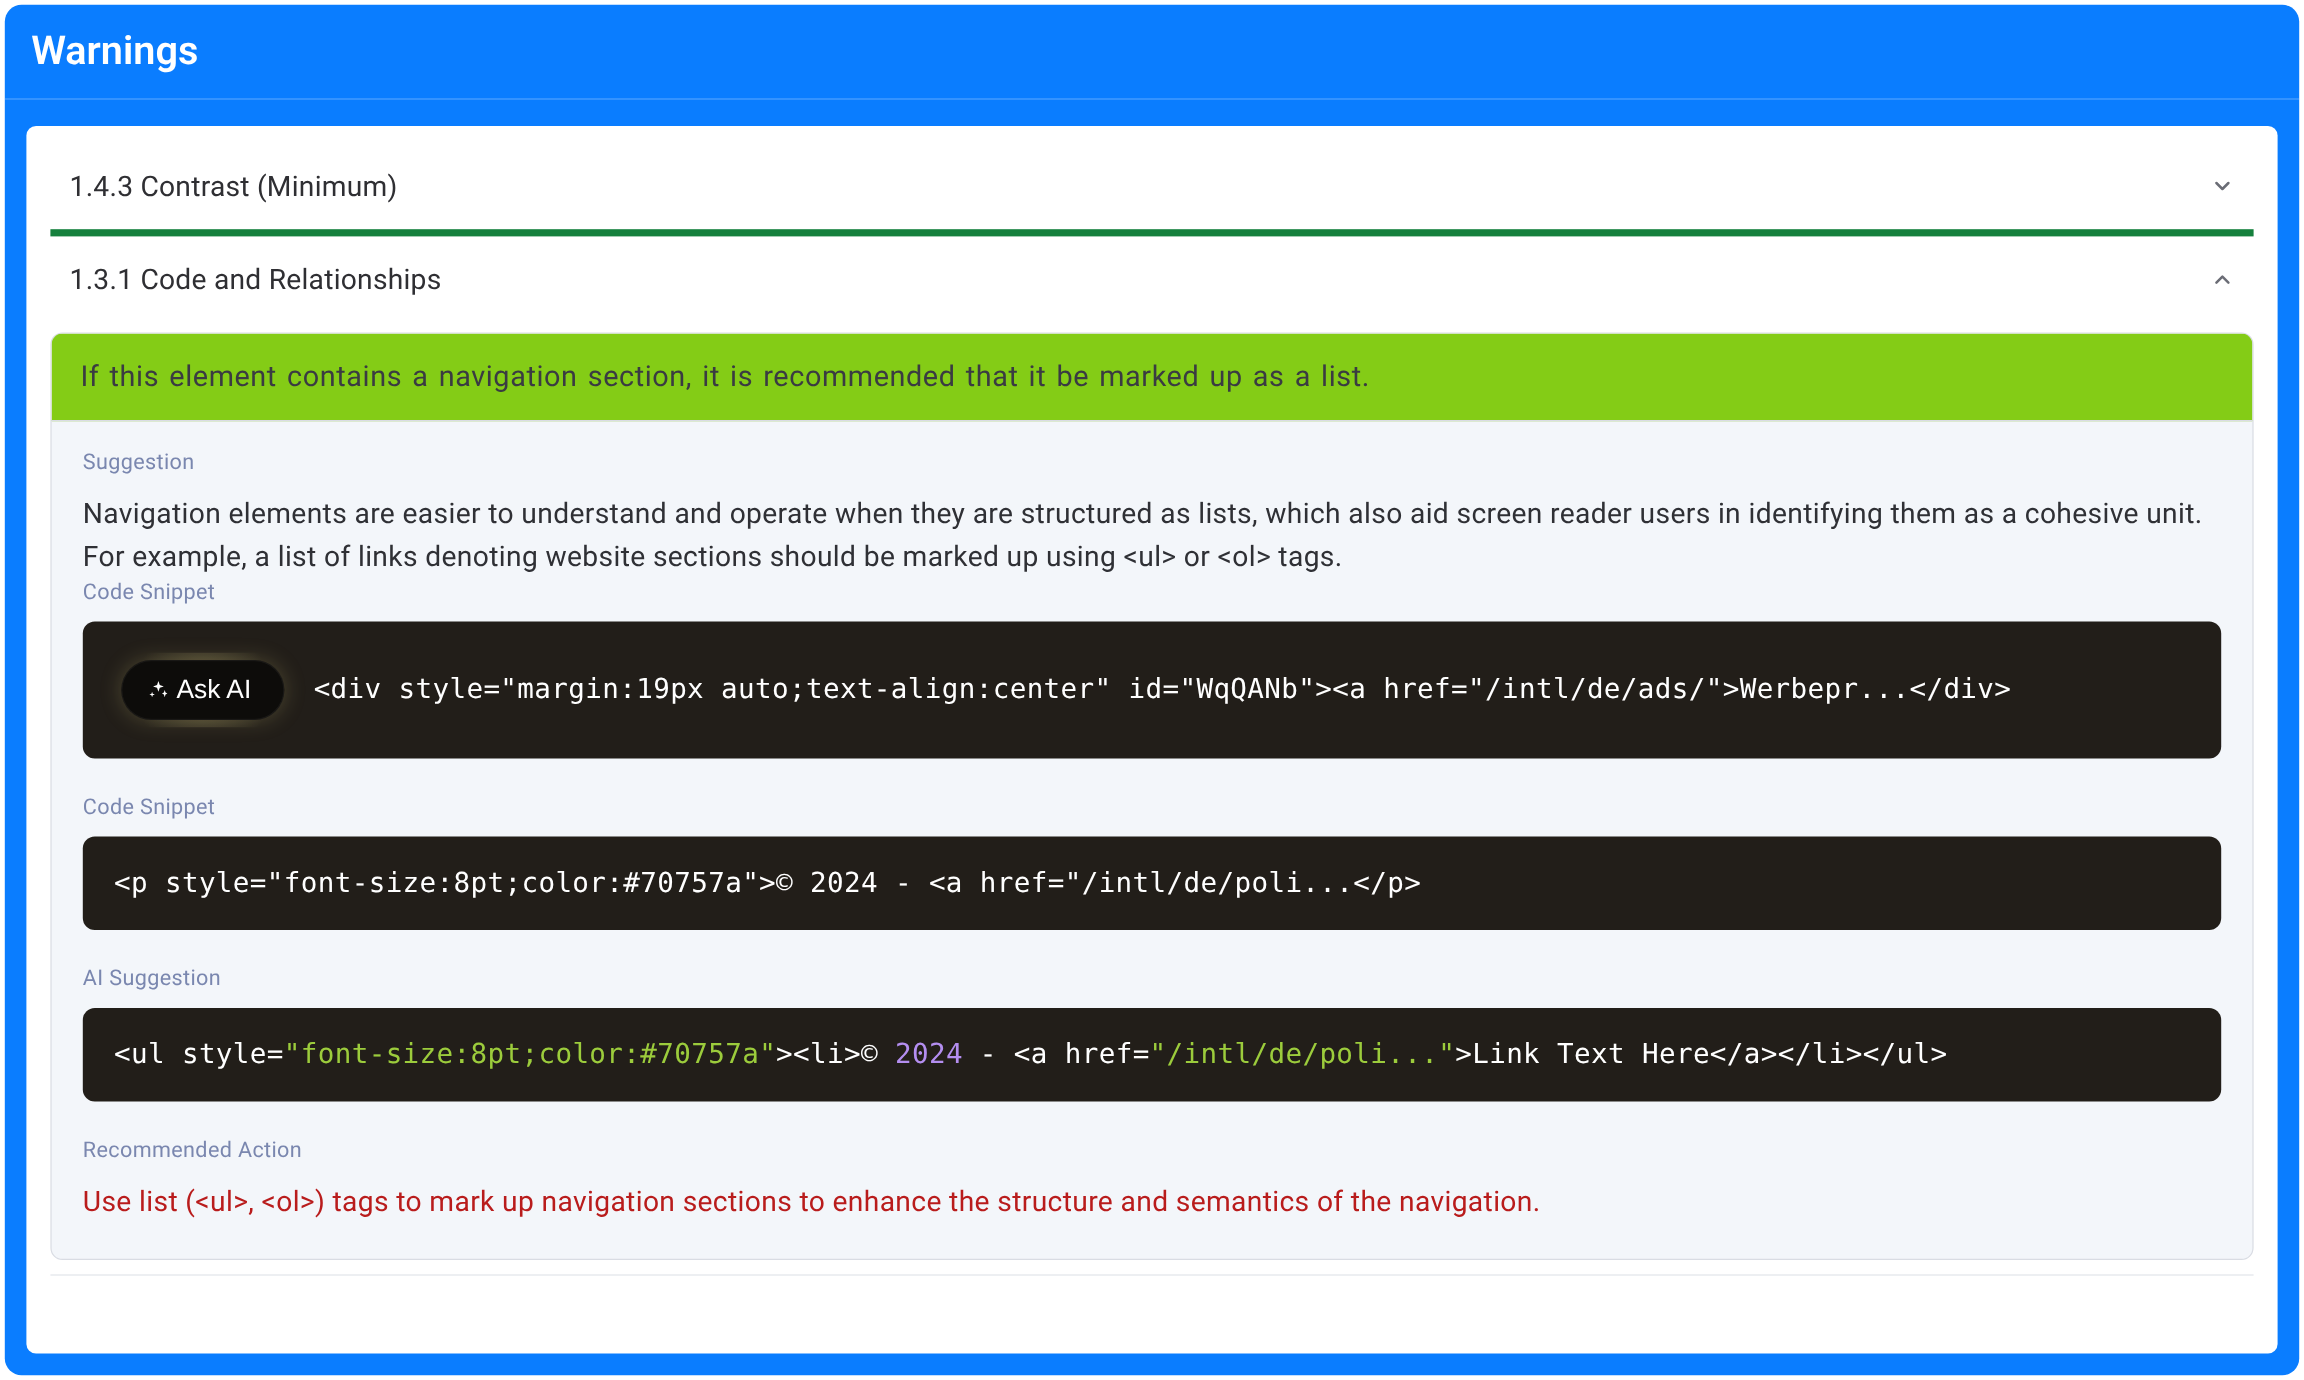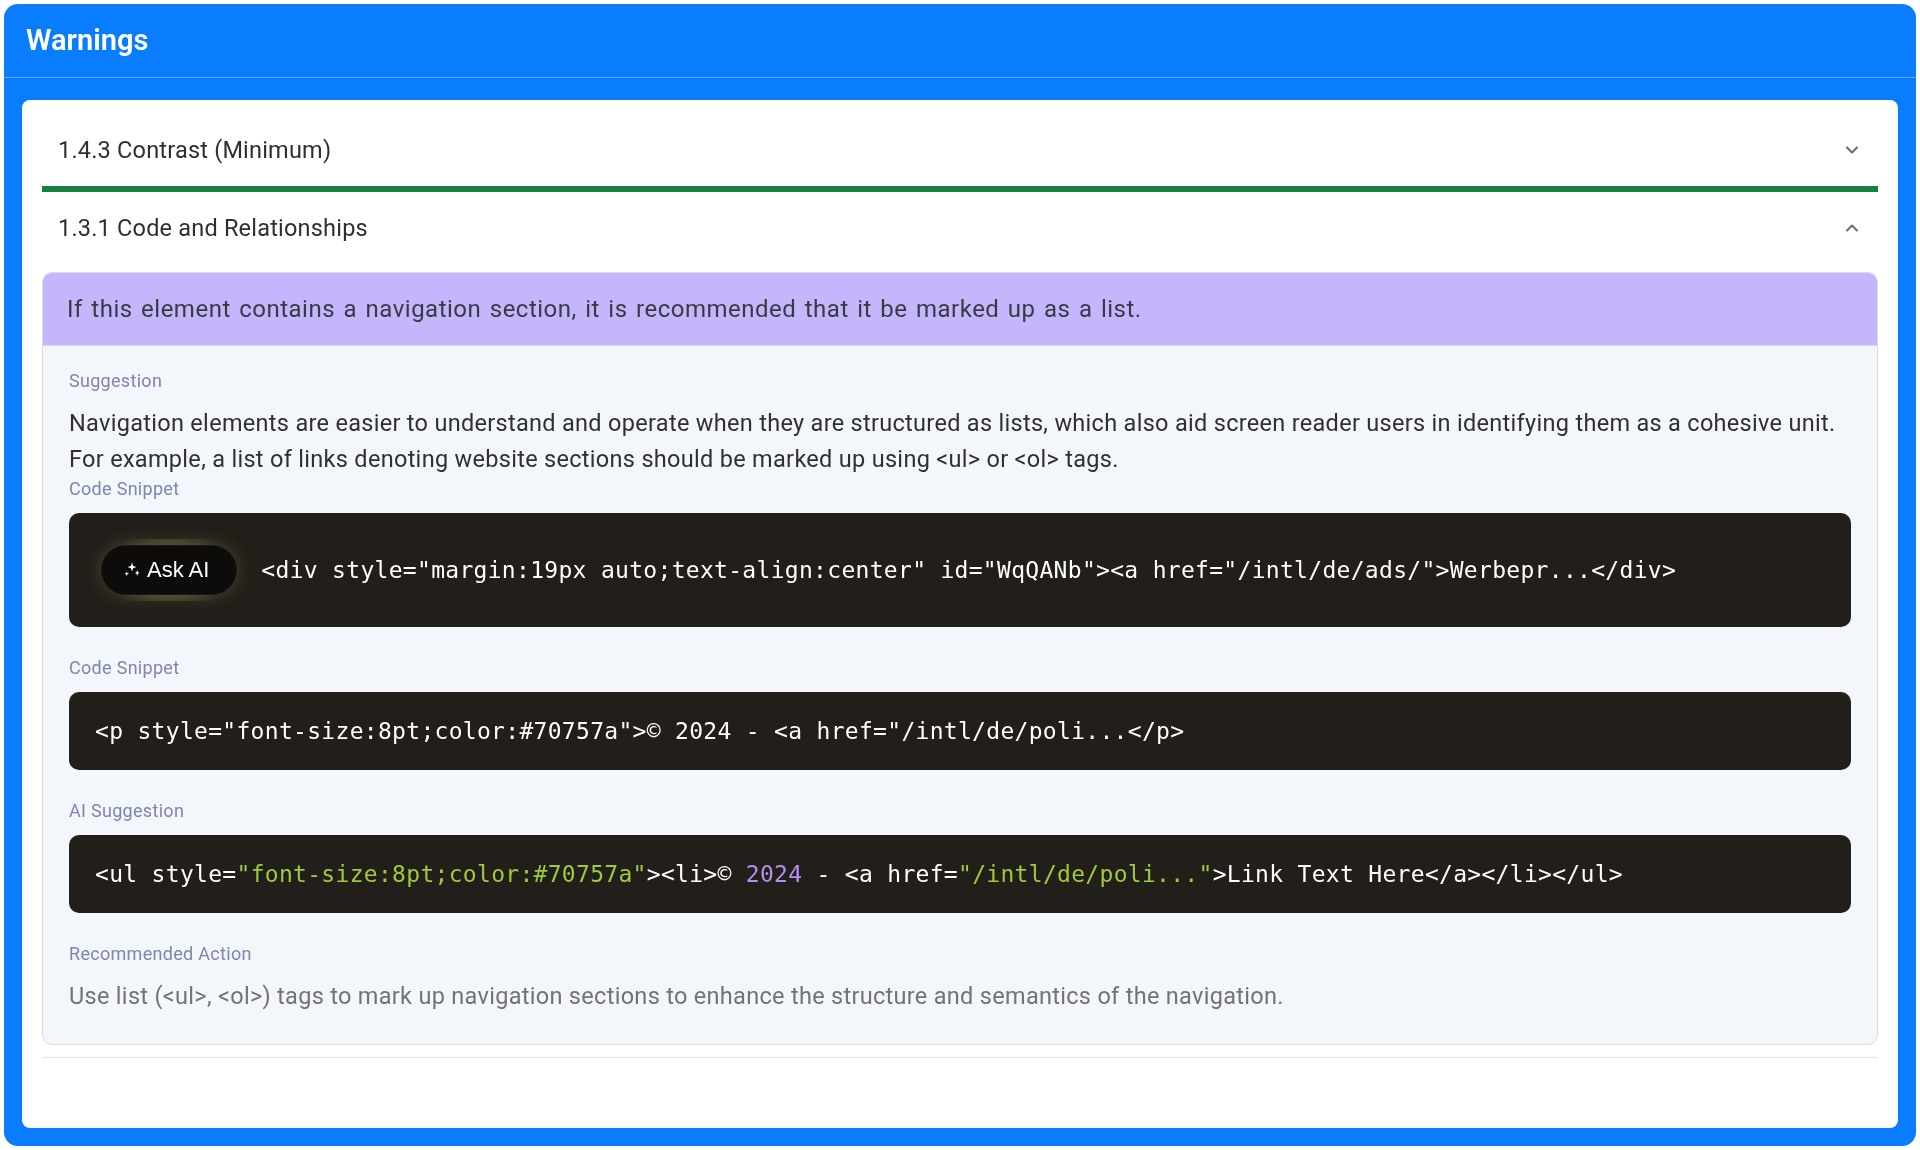--- a/index.html
+++ b/index.html
@@ -18,21 +18,21 @@
 .panel {
   background: #0a7dff;
   border-radius: 14px;
   height: 100%;
   display: flex;
   flex-direction: column;
   overflow: hidden;
 }
 .panel-header {
   color: #fff;
-  font-size: 29px;
+  font-size: 33px;
   font-weight: 600;
   padding: 19px 22px 20px;
   border-bottom: 1px solid rgba(255,255,255,0.35);
 }
 .panel-body-wrap {
   flex: 1;
   padding: 22px 18px 18px;
 }
 .panel-body {
   background: #fff;
@@ -63,21 +63,21 @@
 .detail-card {
   margin: 8px 0 0 0;
   border: 1.5px solid #d9dce3;
   border-radius: 10px;
   background: #f3f6fa;
   overflow: hidden;
 }
 .detail-banner {
   padding: 22px 24px;
   border-bottom: 1.5px solid #d9dce3;
-  background: #c4b5fd;
+  background: #84cc16;
   font-size: 24px;
   color: #3a3b42;
   letter-spacing: 0.5px;
   word-spacing: 2px;
 }
 .detail-content {
   padding: 24px 26px 30px;
 }
 .section-label {
   font-size: 18px;
@@ -87,21 +87,21 @@
 }
 .desc-text {
   font-size: 23.5px;
   line-height: 1.55;
   color: #2f3035;
   letter-spacing: 0.3px;
 }
 .rec-text {
   font-size: 23.5px;
   line-height: 1.55;
-  color: #737373;
+  color: #b91c1c;
   letter-spacing: 0.3px;
 }
 .code-block {
   background: #221e19;
   color: #fff;
   border-radius: 10px;
   padding: 26px 26px;
   margin-bottom: 30px;
   display: flex;
   align-items: center;

